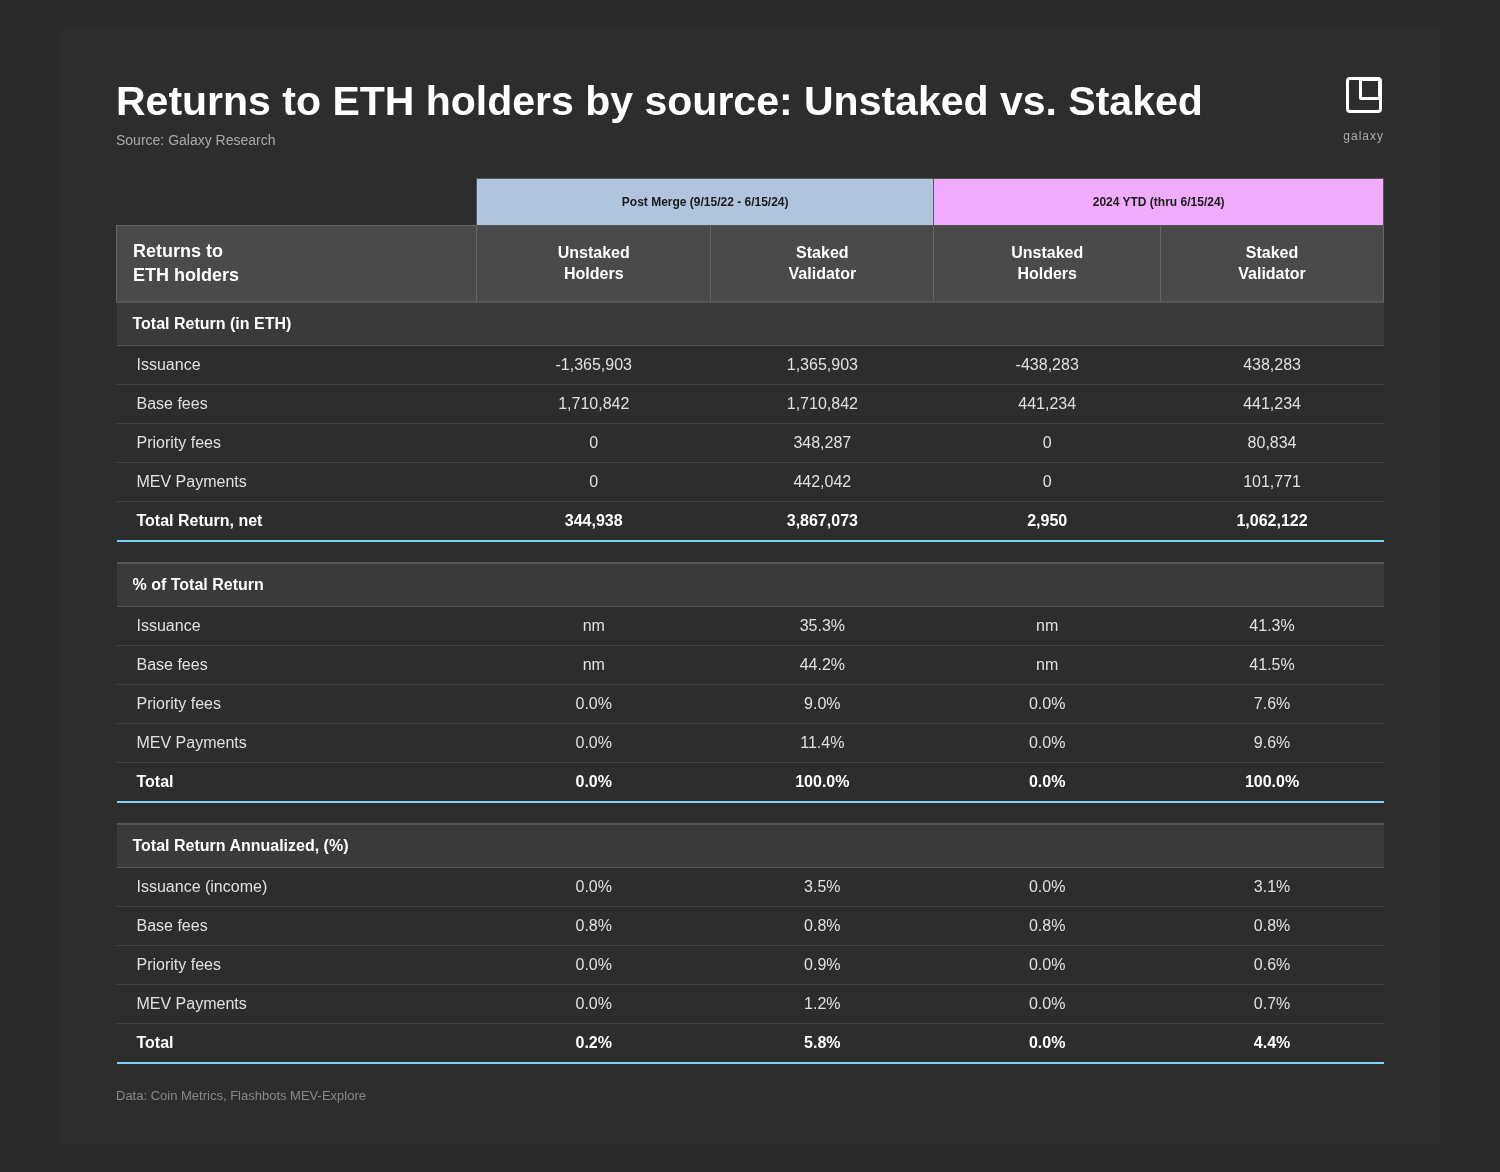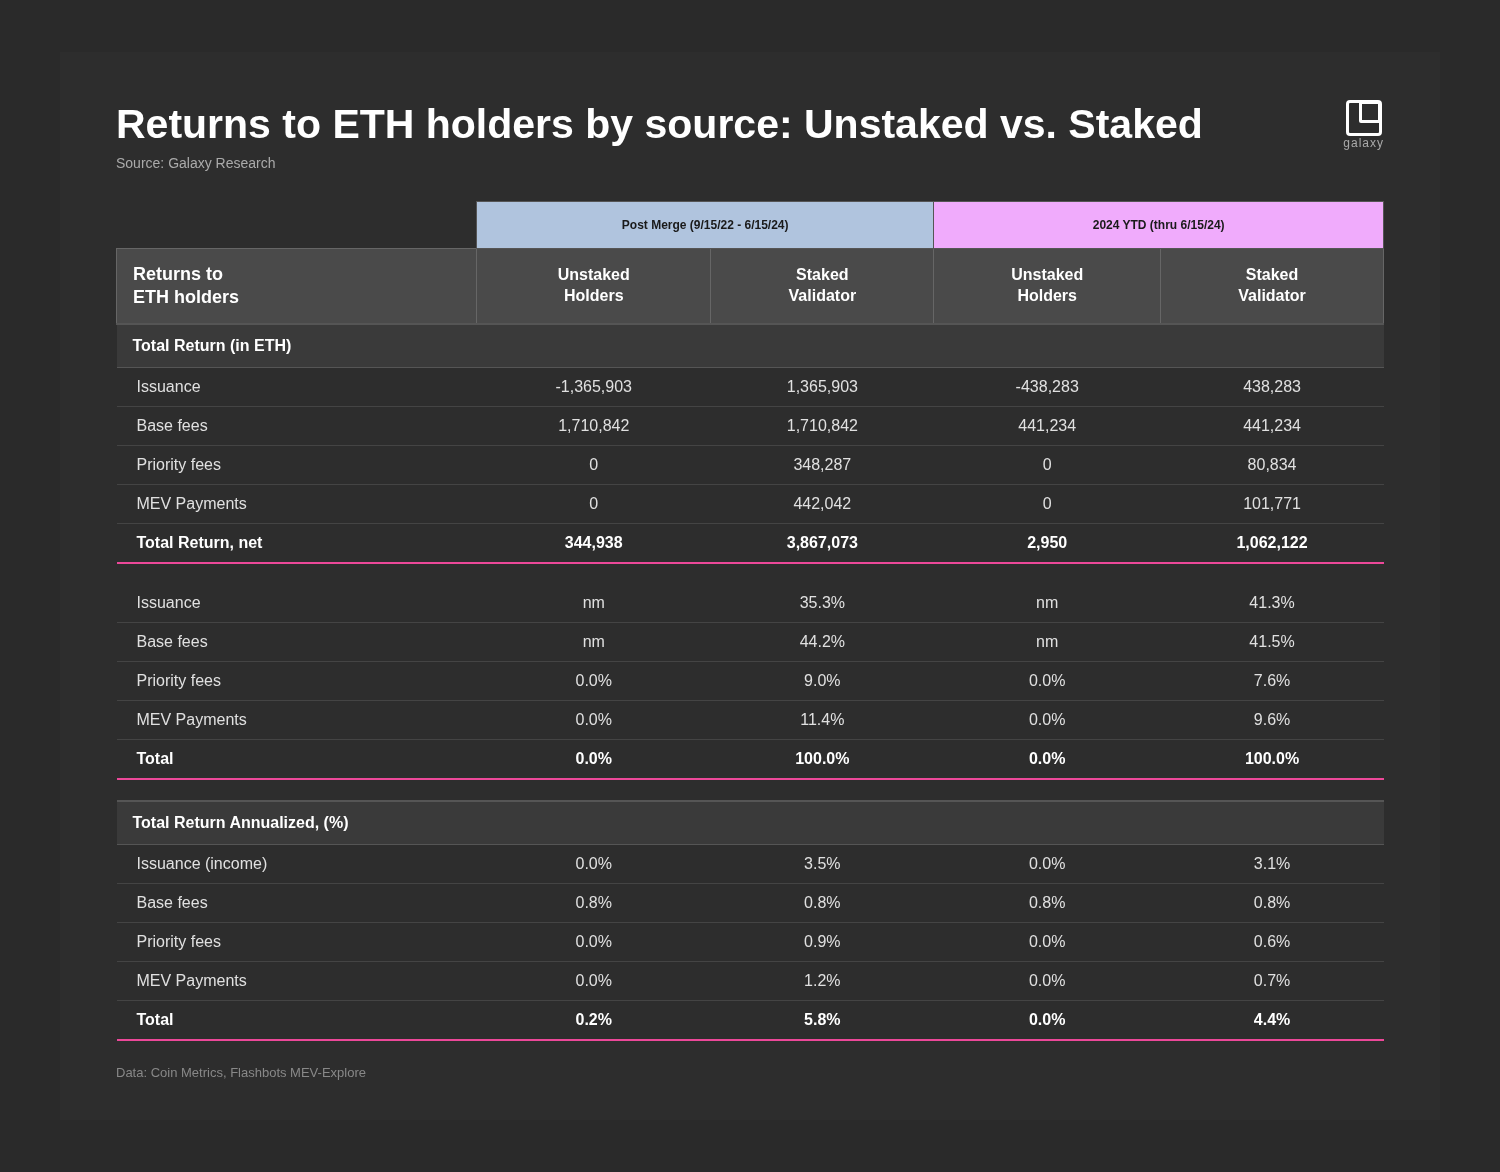--- a/index.html
+++ b/index.html
@@ -40,21 +40,21 @@
       font-weight: 400;
     }
 
     .galaxy-logo {
       position: absolute;
       top: 48px;
       right: 56px;
       display: flex;
       flex-direction: column;
       align-items: center;
-      gap: 0;
+      gap: 16px;
     }
 
     .galaxy-icon {
       width: 36px;
       height: 36px;
       border: 3px solid #ffffff;
       border-radius: 4px;
       position: relative;
       display: flex;
       align-items: center;
@@ -157,21 +157,21 @@
 
     .section-header td:first-child {
       padding-left: 16px;
     }
 
     
     .total-row td {
       font-weight: 700;
       color: #ffffff;
       border-top: 1px solid #666;
-      border-bottom: 2px solid #ec4899;
+      border-bottom: 2px solid #7dd3fc;
       background: #2d2d2d;
     }
 
     .spacer-row td {
       height: 8px;
       background: transparent;
       border: none;
     }
 
     .footer-note {
@@ -245,20 +245,23 @@
         <tr class="total-row">
       <td><strong>Total Return, net</strong></td>
       <td><strong>344,938</strong></td>
       <td><strong>3,867,073</strong></td>
       <td><strong>2,950</strong></td>
       <td><strong>1,062,122</strong></td>
     </tr>
         <tr class="spacer-row">
           <td colspan="5"></td>
         </tr>
+        <tr class="section-header">
+          <td colspan="5"><strong>% of Total Return</strong></td>
+        </tr>
         <tr class="data-row">
         <td>Issuance</td>
         <td>nm</td>
         <td>35.3%</td>
         <td>nm</td>
         <td>41.3%</td>
       </tr>
         <tr class="data-row">
         <td>Base fees</td>
         <td>nm</td>

